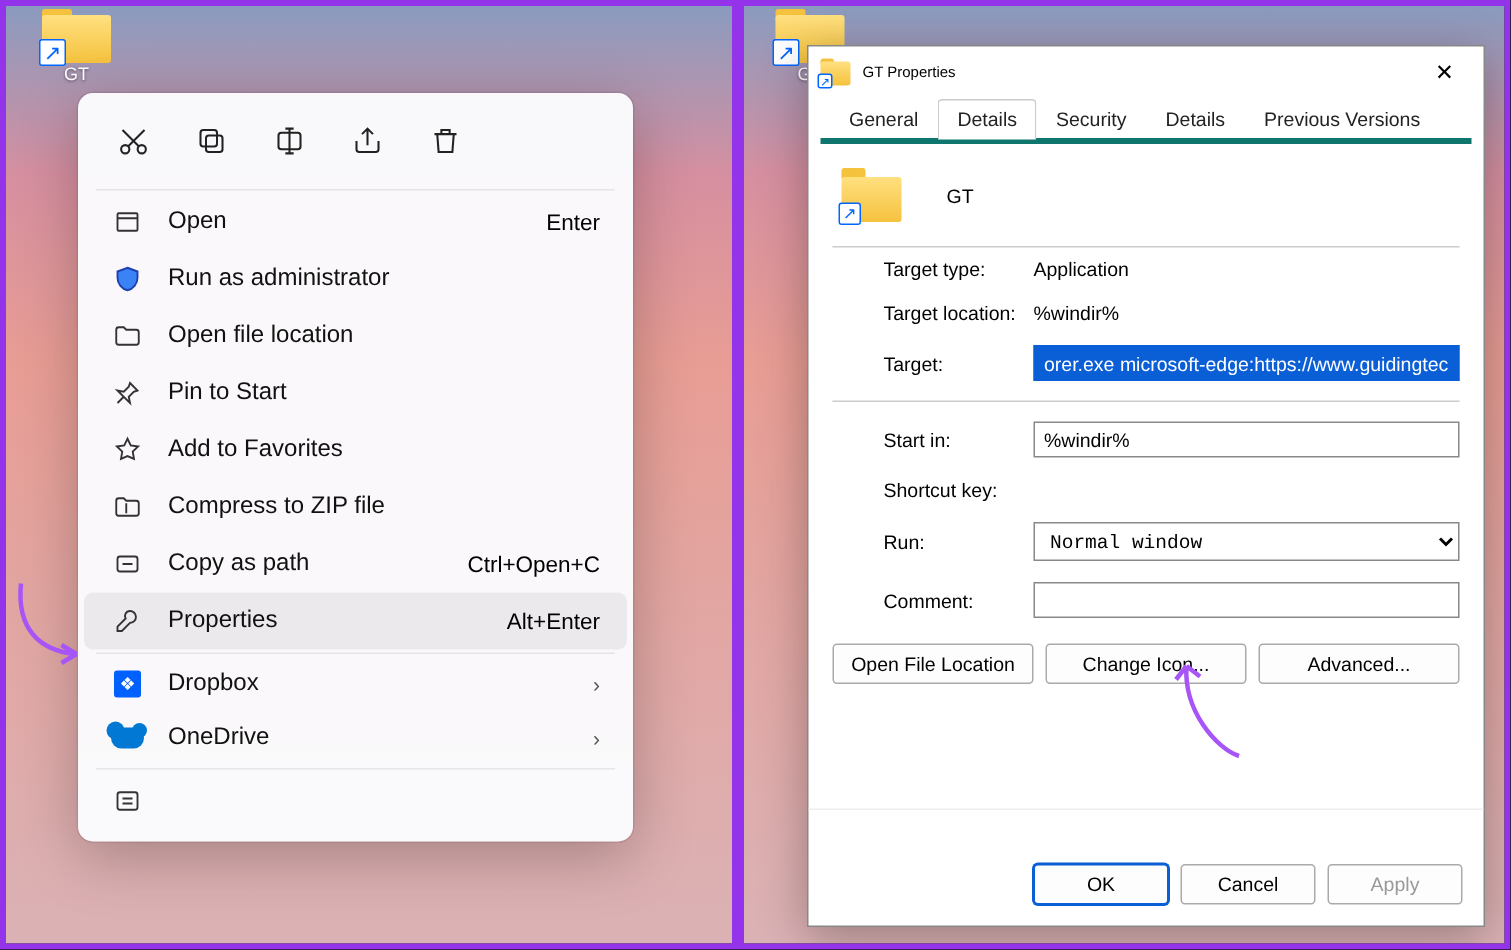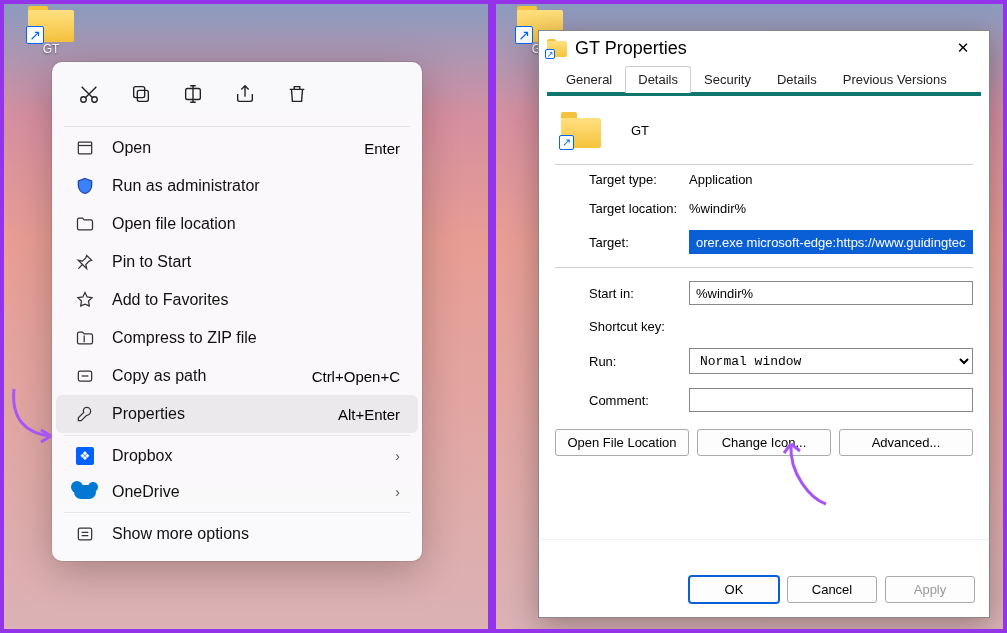--- a/index.html
+++ b/index.html
@@ -110,21 +110,21 @@
     box-shadow:0 8px 30px rgba(0,0,0,.3);
     display:flex; flex-direction:column;
   }
   .title-bar {
     display:flex; align-items:center; height:34px; padding:0 6px 0 8px;
   }
   .title-bar .tb-icon { width:20px; height:18px; margin-right:8px; position:relative; }
   .title-bar .tb-icon .folder-body{width:20px;height:16px;top:2px;}
   .title-bar .tb-icon .folder-tab{width:9px;height:4px;}
   .title-bar .tb-icon .shortcut-arrow{width:10px;height:10px;font-size:8px;}
-  .title-bar .tb-title { flex:1; font-size:18px; }
+  .title-bar .tb-title { flex:1; font-size:10px; }
   .close-btn { width:40px; height:28px; display:flex; align-items:center; justify-content:center; font-size:15px; }
   .tabs-row {
     display:flex; padding:0 6px; border-bottom:4px solid #0f766e;
     margin:0 8px 0;
   }
   .tab {
     padding:5px 12px 6px; font-size:13px; color:#222;
     border:1px solid transparent; border-bottom:none;
     position:relative; top:1px;
   }
@@ -302,21 +302,20 @@
     </div>
 
     <div class="sep"></div>
     <div class="menu-item">
       <span class="mi-icon">
           <svg viewBox="0 0 24 24">
             <rect x="4" y="5" width="16" height="14" rx="2"></rect>
             <path d="M8 10h8M8 14h8"></path>
           </svg>
         </span>
-      <span class="mi-label">Show more options</span>
     </div>
   </div>
 
   <div class="annot-arrow-left">
     <svg viewBox="0 0 60 70">
         <path d="M8 5 C 5 35, 20 50, 45 52" stroke="#a855f7" stroke-width="3" fill="none"></path>
         <path d="M45 52 l-10 -6 m10 6 l-10 6" stroke="#a855f7" stroke-width="3" fill="none"></path>
       </svg>
   </div>
 </div>

